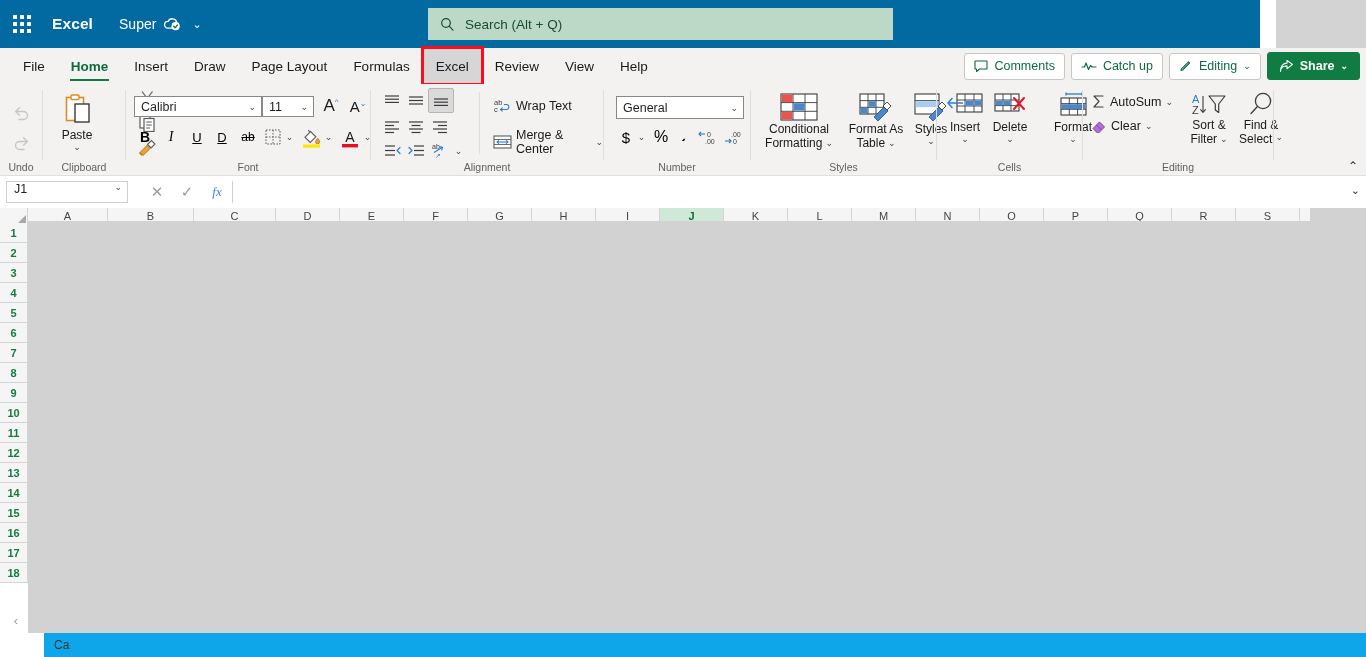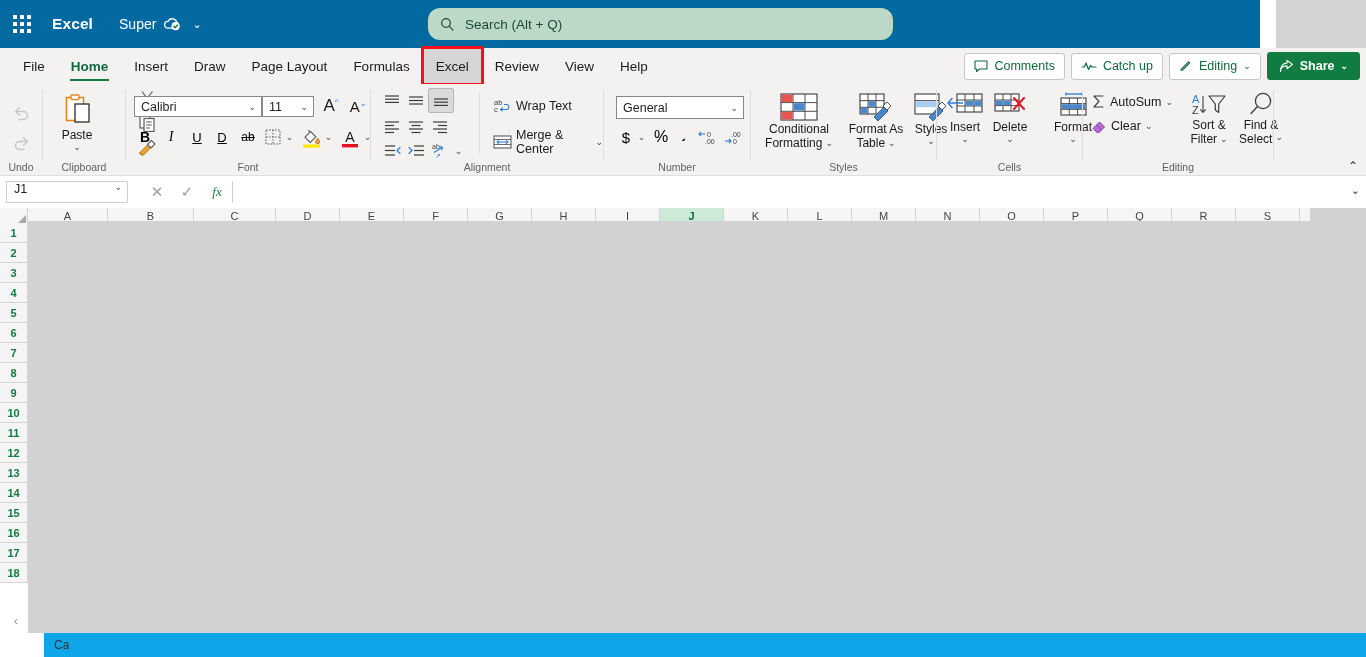--- a/index.html
+++ b/index.html
@@ -31,21 +31,21 @@
     color: #fff; font-size: 15.5px; font-weight: bold; margin-left: 8px; letter-spacing: .1px;
   }
   .doc-name {
     color: #fff; font-size: 14px; margin-left: 26px;
   }
   .cloud-badge { margin-left: 7px; display:flex; align-items:center; }
   .doc-caret { color:#fff; margin-left: 10px; font-size: 11px; }
 
   .searchbox {
     position: absolute; left: 428px; top: 8px; width: 465px; height: 32px;
-    background: #bcd9c8; border-radius: 12px; display:flex; align-items:center;
+    background: #bcd9c8; border-radius: 0; display:flex; align-items:center;
     padding-left: 12px; cursor: text;
   }
   .searchbox .mag { margin-right: 10px; display:flex; }
   .searchbox .ph { color: #1c4a33; font-size: 13.5px; }
 
   
   .tabstrip {
     position: absolute; left: 0; top: 48px; width: 1366px; height: 36px;
     background: #f3f2f1; display: flex; align-items: center;
   }
@@ -749,21 +749,21 @@
     <div class="namebox">
       <span>J1</span>
       <span class="cv">⌄</span>
     </div>
     <div class="fbtn" style="margin-left:14px; color:#9b9b9b; font-size:15px;">
       <span>✕</span>
     </div>
     <div class="fbtn" style="color:#9b9b9b; font-size:15px;">
       <span>✓</span>
     </div>
-    <div class="fbtn" style="color:#15803d; font-size:13px; font-style:italic; font-family:'Liberation Serif',serif;">
+    <div class="fbtn" style="color:#3b82f6; font-size:13px; font-style:italic; font-family:'Liberation Serif',serif;">
       <span>fx</span>
     </div>
     <div class="finput">
       <span></span>
     </div>
     <div class="fbar-chev">⌄</div>
   </div>
 
   <div class="gridwrap">
 

